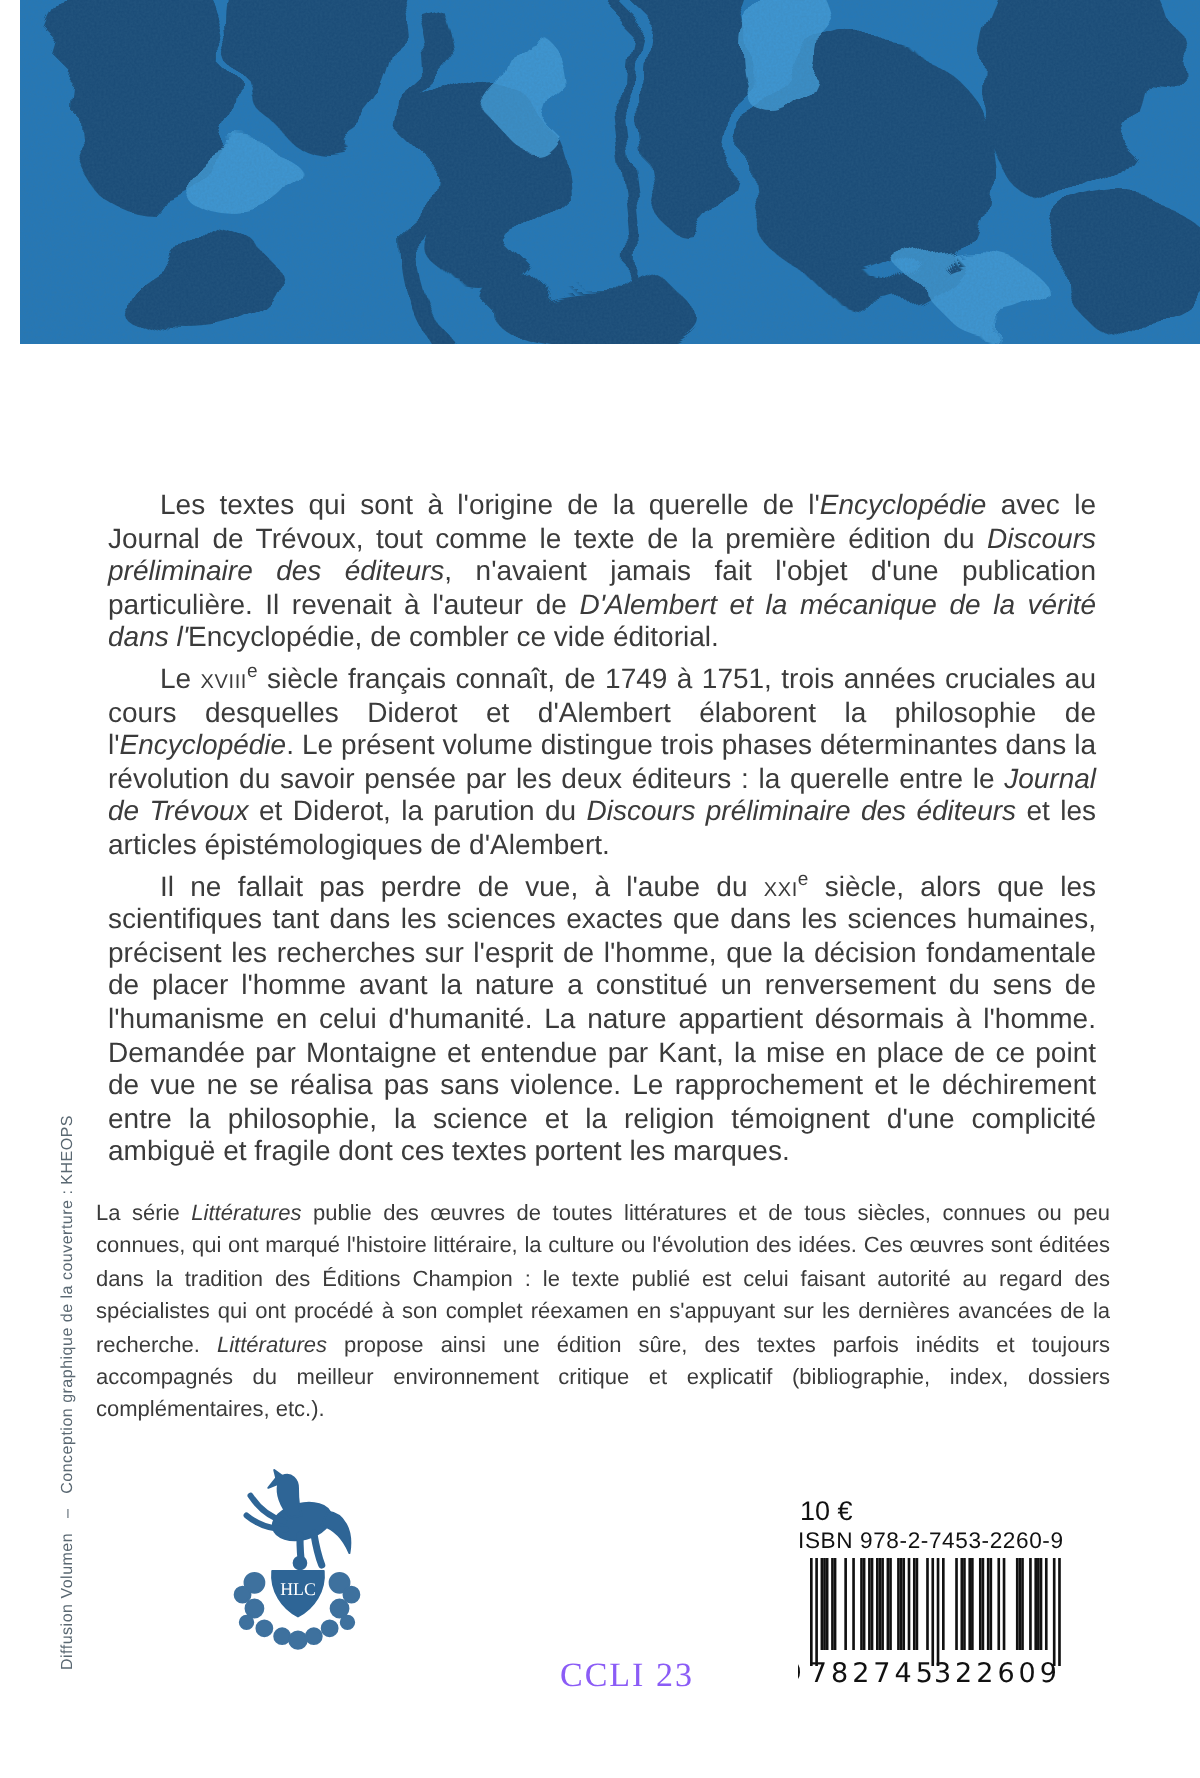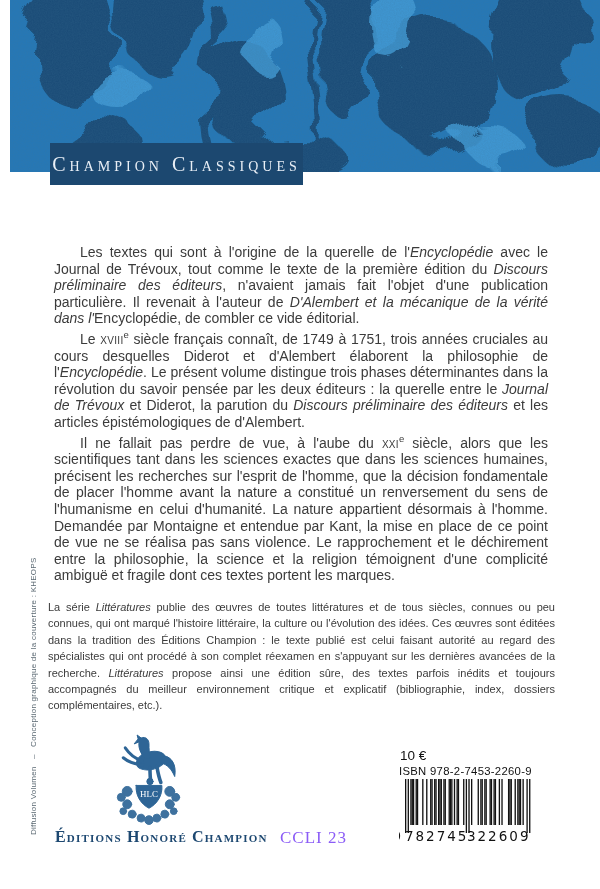--- a/index.html
+++ b/index.html
@@ -93,23 +93,20 @@
       <g fill="#45a0dc" opacity="0.8">
         <ellipse cx="112" cy="92" rx="30" ry="20"></ellipse>
         <ellipse cx="382" cy="22" rx="24" ry="40"></ellipse>
         <ellipse cx="480" cy="142" rx="30" ry="14"></ellipse>
         <ellipse cx="252" cy="42" rx="17" ry="30"></ellipse>
       </g>
     </g>
     <rect width="590" height="172" filter="url(#grain)" opacity="0.32"></rect>
   </svg>
 
-  <div class="band">
-    <span>Champion Classiques</span>
-  </div>
 
   <div class="synopsis">
       <p><span>Les textes qui sont à l'origine de la querelle de l'</span><span class="it">Encyclopédie</span><span> avec le Journal de Trévoux, tout comme le texte de la première édition du </span><span class="it">Discours préliminaire des éditeurs</span><span>, n'avaient jamais fait l'objet d'une publication particulière. Il revenait à l'auteur de </span><span class="it">D'Alembert et la mécanique de la vérité dans l'</span><span>Encyclopédie, de combler ce vide éditorial.</span></p>
       <p><span>Le </span><span class="sc">xviii</span><sup>e</sup><span> siècle français connaît, de 1749 à 1751, trois années cruciales au cours desquelles Diderot et d'Alembert élaborent la philosophie de l'</span><span class="it">Encyclopédie</span><span>. Le présent volume distingue trois phases déterminantes dans la révolution du savoir pensée par les deux éditeurs : la querelle entre le </span><span class="it">Journal de Trévoux</span><span> et Diderot, la parution du </span><span class="it">Discours préliminaire des éditeurs</span><span> et les articles épistémologiques de d'Alembert.</span></p>
       <p><span>Il ne fallait pas perdre de vue, à l'aube du </span><span class="sc">xxi</span><sup>e</sup><span> siècle, alors que les scientifiques tant dans les sciences exactes que dans les sciences humaines, précisent les recherches sur l'esprit de l'homme, que la décision fondamentale de placer l'homme avant la nature a constitué un renversement du sens de l'humanisme en celui d'humanité. La nature appartient désormais à l'homme. Demandée par Montaigne et entendue par Kant, la mise en place de ce point de vue ne se réalisa pas sans violence. Le rapprochement et le déchirement entre la philosophie, la science et la religion témoignent d'une complicité ambiguë et fragile dont ces textes portent les marques.</span></p>
     </div>
 
   <div class="series-blurb">
       <p><span>La série </span><span class="it">Littératures</span><span> publie des œuvres de toutes littératures et de tous siècles, connues ou peu connues, qui ont marqué l'histoire littéraire, la culture ou l'évolution des idées. Ces œuvres sont éditées dans la tradition des Éditions Champion : le texte publié est celui faisant autorité au regard des spécialistes qui ont procédé à son complet réexamen en s'appuyant sur les dernières avancées de la recherche. </span><span class="it">Littératures</span><span> propose ainsi une édition sûre, des textes parfois inédits et toujours accompagnés du meilleur environnement critique et explicatif (bibliographie, index, dossiers complémentaires, etc.).</span></p>
     </div>
@@ -143,21 +140,20 @@
           <circle cx="76" cy="78" r="3.4"></circle>
         <circle cx="67" cy="81" r="4"></circle>
         <circle cx="43" cy="85" r="4"></circle>
           <circle cx="51" cy="87" r="4.4"></circle>
           <circle cx="59" cy="85" r="4"></circle>
       </g>
       <text x="51" y="64" text-anchor="middle" font-size="9" fill="#ffffff" stroke="none" font-family="Liberation Serif, DejaVu Serif, serif">HLC</text>
     </g>
   </svg>
 
-  <div class="publisher">Éditions Honoré Champion</div>
 
   <div class="series-number">CCLI 23</div>
 
   <div class="price">10 €</div>
 
   <div class="isbn">ISBN 978-2-7453-2260-9</div>
 
   <svg class="barcode" width="132" height="68" viewBox="0 0 132 68" aria-hidden="true">
     <g id="bars" fill="#111">
         <rect x="6.00" y="0" width="1.32" height="54"></rect>

